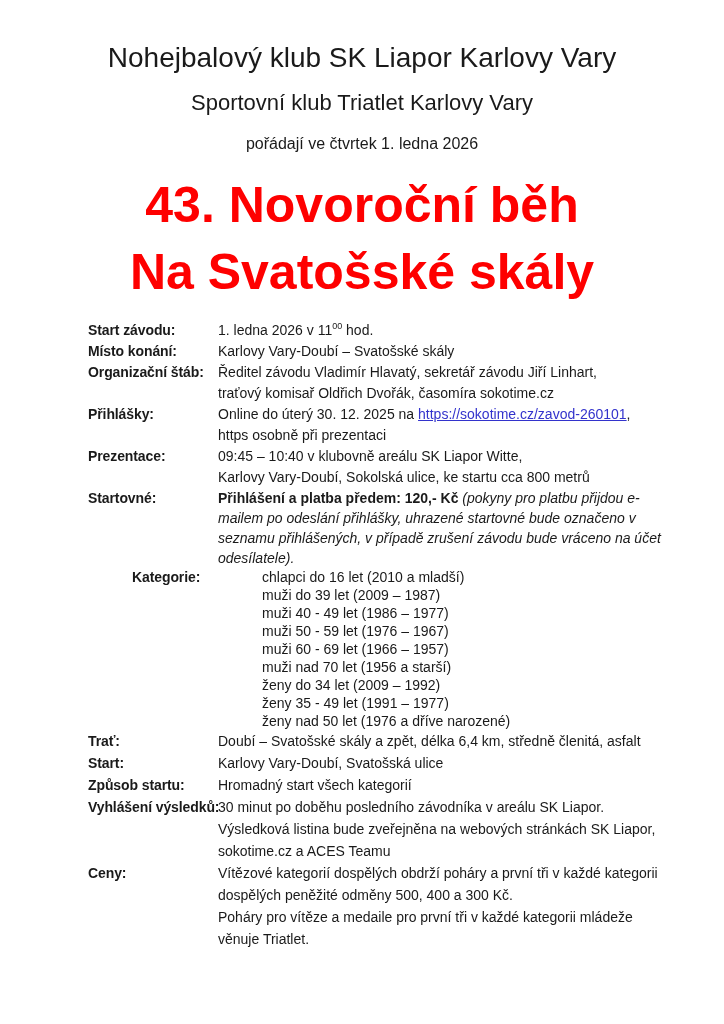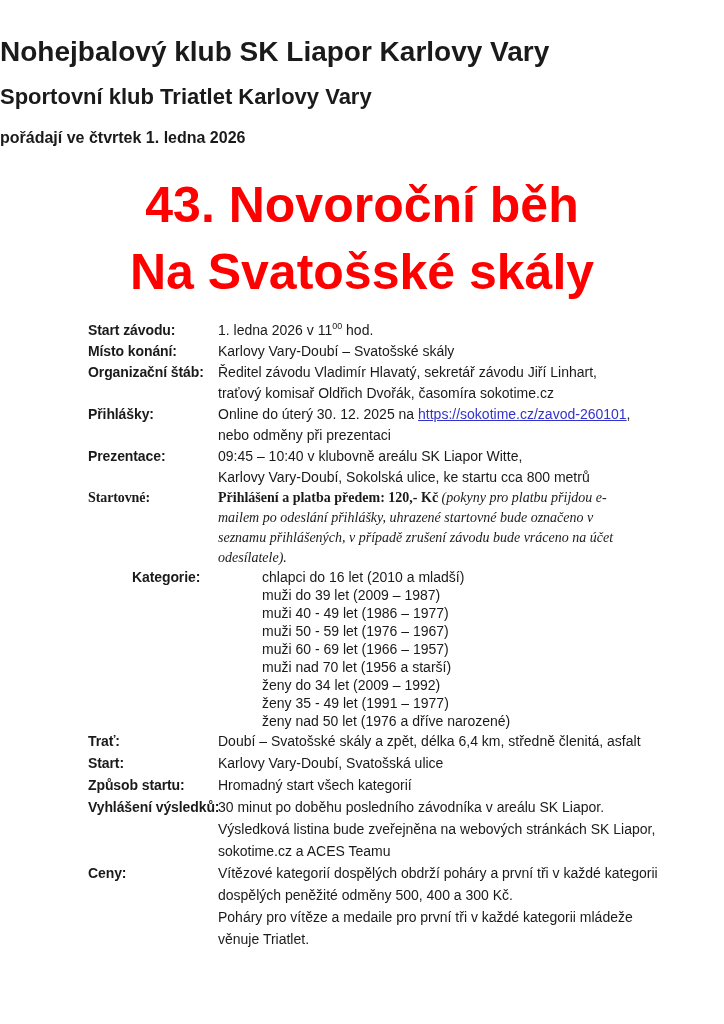--- a/index.html
+++ b/index.html
@@ -5,40 +5,40 @@
 <style>
   html,body{margin:0;padding:0;background:#ffffff;}
   .page{
     position:relative;
     width:724px;height:1024px;
     background:#ffffff;
     font-family:"Liberation Sans",sans-serif;
     color:#1a1a1a;
     overflow:hidden;
   }
-  .hdr{position:absolute;left:0;right:0;text-align:left;font-weight:bold;margin:0;}
+  .hdr{position:absolute;left:0;right:0;text-align:center;font-weight:normal;margin:6px;}
   .hdr1{top:36px;font-size:28px;}
   .hdr2{top:84px;font-size:22px;}
   .hdr3{top:129px;font-size:16px;}
   .event-title{
     position:absolute;top:172px;left:0;right:0;
     text-align:center;font-weight:bold;
     font-size:50px;line-height:67px;
   }
   .details{
     position:absolute;top:320px;left:88px;width:616px;
     display:grid;grid-template-columns:130px 1fr;
     font-size:14px;
   }
   .detail-row{display:contents;}
   .detail-label{grid-column:1;font-weight:bold;white-space:nowrap;letter-spacing:-0.1px;}
   .detail-value{grid-column:2;}
   .detail-line{white-space:nowrap;}
   .p21{line-height:21px;}
-  .p20{line-height:20px;font-family:Liberation Serif, serif;}
+  .p20{line-height:20px;}
   .p18{line-height:18px;margin-left:44px;}
   .p22{line-height:22px;}
   .seg-bold{font-weight:bold;}
   .seg-italic{font-style:italic;}
   a.link{text-decoration:underline;cursor:pointer;}
   sup.mins{font-size:9px;line-height:0;vertical-align:super;}
 </style>
 </head>
 <body>
 
@@ -58,21 +58,21 @@
         </div></div>
       <div class="detail-row"><div class="detail-label p21">Místo konání:</div><div class="detail-value">
           <div class="detail-line p21"><span>Karlovy Vary-Doubí – Svatošské skály</span></div>
         </div></div>
       <div class="detail-row"><div class="detail-label p21">Organizační štáb:</div><div class="detail-value">
           <div class="detail-line p21"><span>Ředitel závodu Vladimír Hlavatý, sekretář závodu Jiří Linhart,</span></div>
           <div class="detail-line p21"><span>traťový komisař Oldřich Dvořák, časomíra sokotime.cz</span></div>
         </div></div>
       <div class="detail-row"><div class="detail-label p21">Přihlášky:</div><div class="detail-value">
           <div class="detail-line p21"><span>Online do úterý 30. 12. 2025 na </span><a class="link" href="#" style="color: rgb(51, 51, 204);">https://sokotime.cz/zavod-260101</a><span>,</span></div>
-          <div class="detail-line p21"><span>nebo odměny při prezentaci</span></div>
+          <div class="detail-line p21"><span>https osobně při prezentaci</span></div>
         </div></div>
       <div class="detail-row"><div class="detail-label p21">Prezentace:</div><div class="detail-value">
           <div class="detail-line p21"><span>09:45 – 10:40 v klubovně areálu SK Liapor Witte,</span></div>
           <div class="detail-line p21"><span>Karlovy Vary-Doubí, Sokolská ulice, ke startu cca 800 metrů</span></div>
         </div></div>
       <div class="detail-row"><div class="detail-label p20">Startovné:</div><div class="detail-value">
           <div class="detail-line p20"><span class="seg-bold">Přihlášení a platba předem: 120,- Kč </span><span class="seg-italic">(pokyny pro platbu přijdou e-</span></div>
           <div class="detail-line p20"><span class="seg-italic">mailem po odeslání přihlášky, uhrazené startovné bude označeno v</span></div>
           <div class="detail-line p20"><span class="seg-italic">seznamu přihlášených, v případě zrušení závodu bude vráceno na účet</span></div>
           <div class="detail-line p20"><span class="seg-italic">odesílatele).</span></div>

